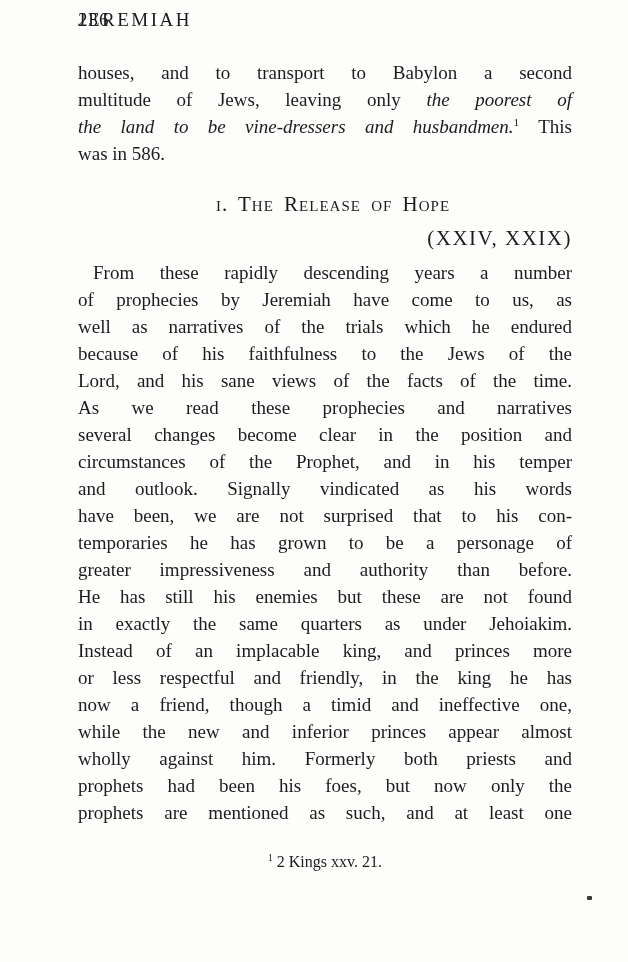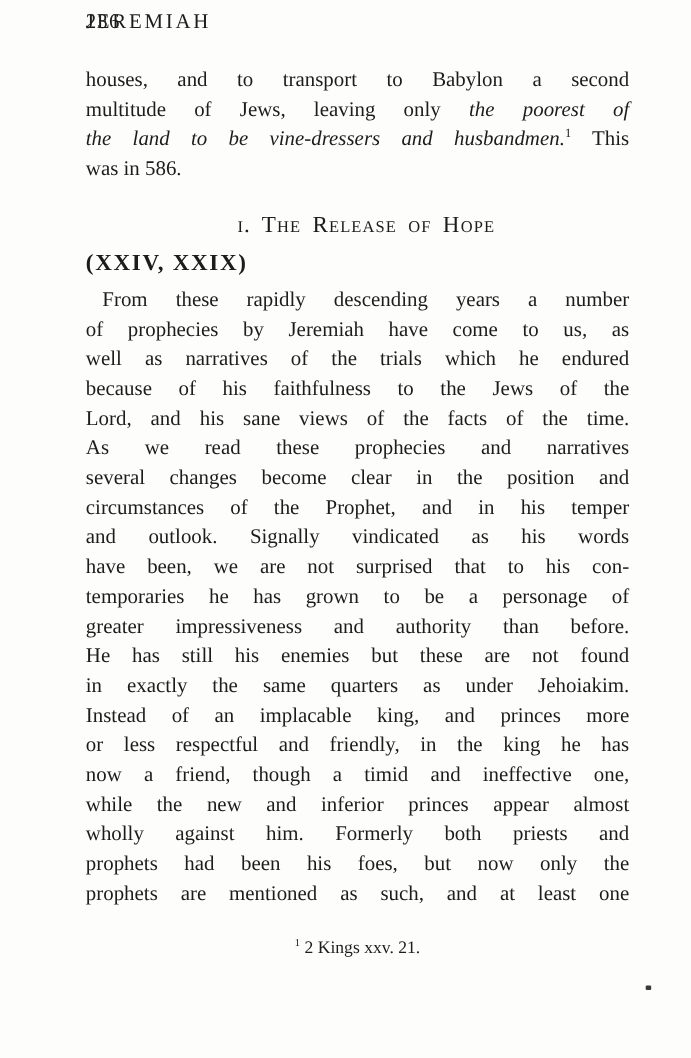--- a/index.html
+++ b/index.html
@@ -56,26 +56,25 @@
   .tline.ind { text-indent: 15px; }
 
   .heading .tline {
     text-align: center;
     font-variant: small-caps;
     font-size: 21px;
     letter-spacing: 1px;
     word-spacing: 4px;
   }
   .subheading .tline {
-    text-align: left;
+    text-align: right;
     font-size: 21px;
     letter-spacing: 1.5px;
     line-height: 30px;
     min-height: 30px;
-    font-weight: bold;
   }
   .footnote .tline {
     text-align: center;
     font-size: 16px;
     line-height: 20px;
     min-height: 20px;
   }
 
   .it { font-style: italic; }
   .sc { font-variant: small-caps; margin-left: 16px; }

